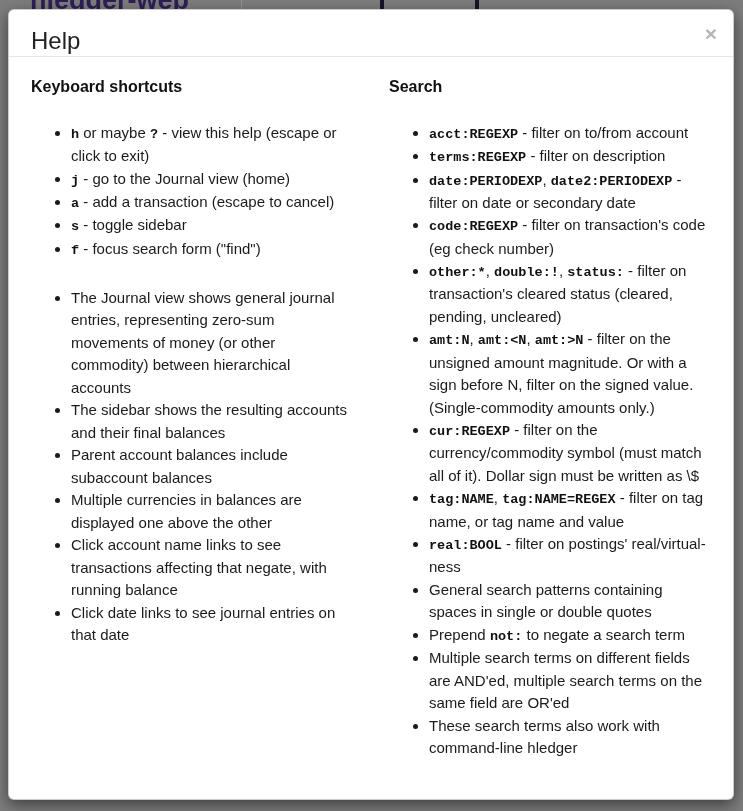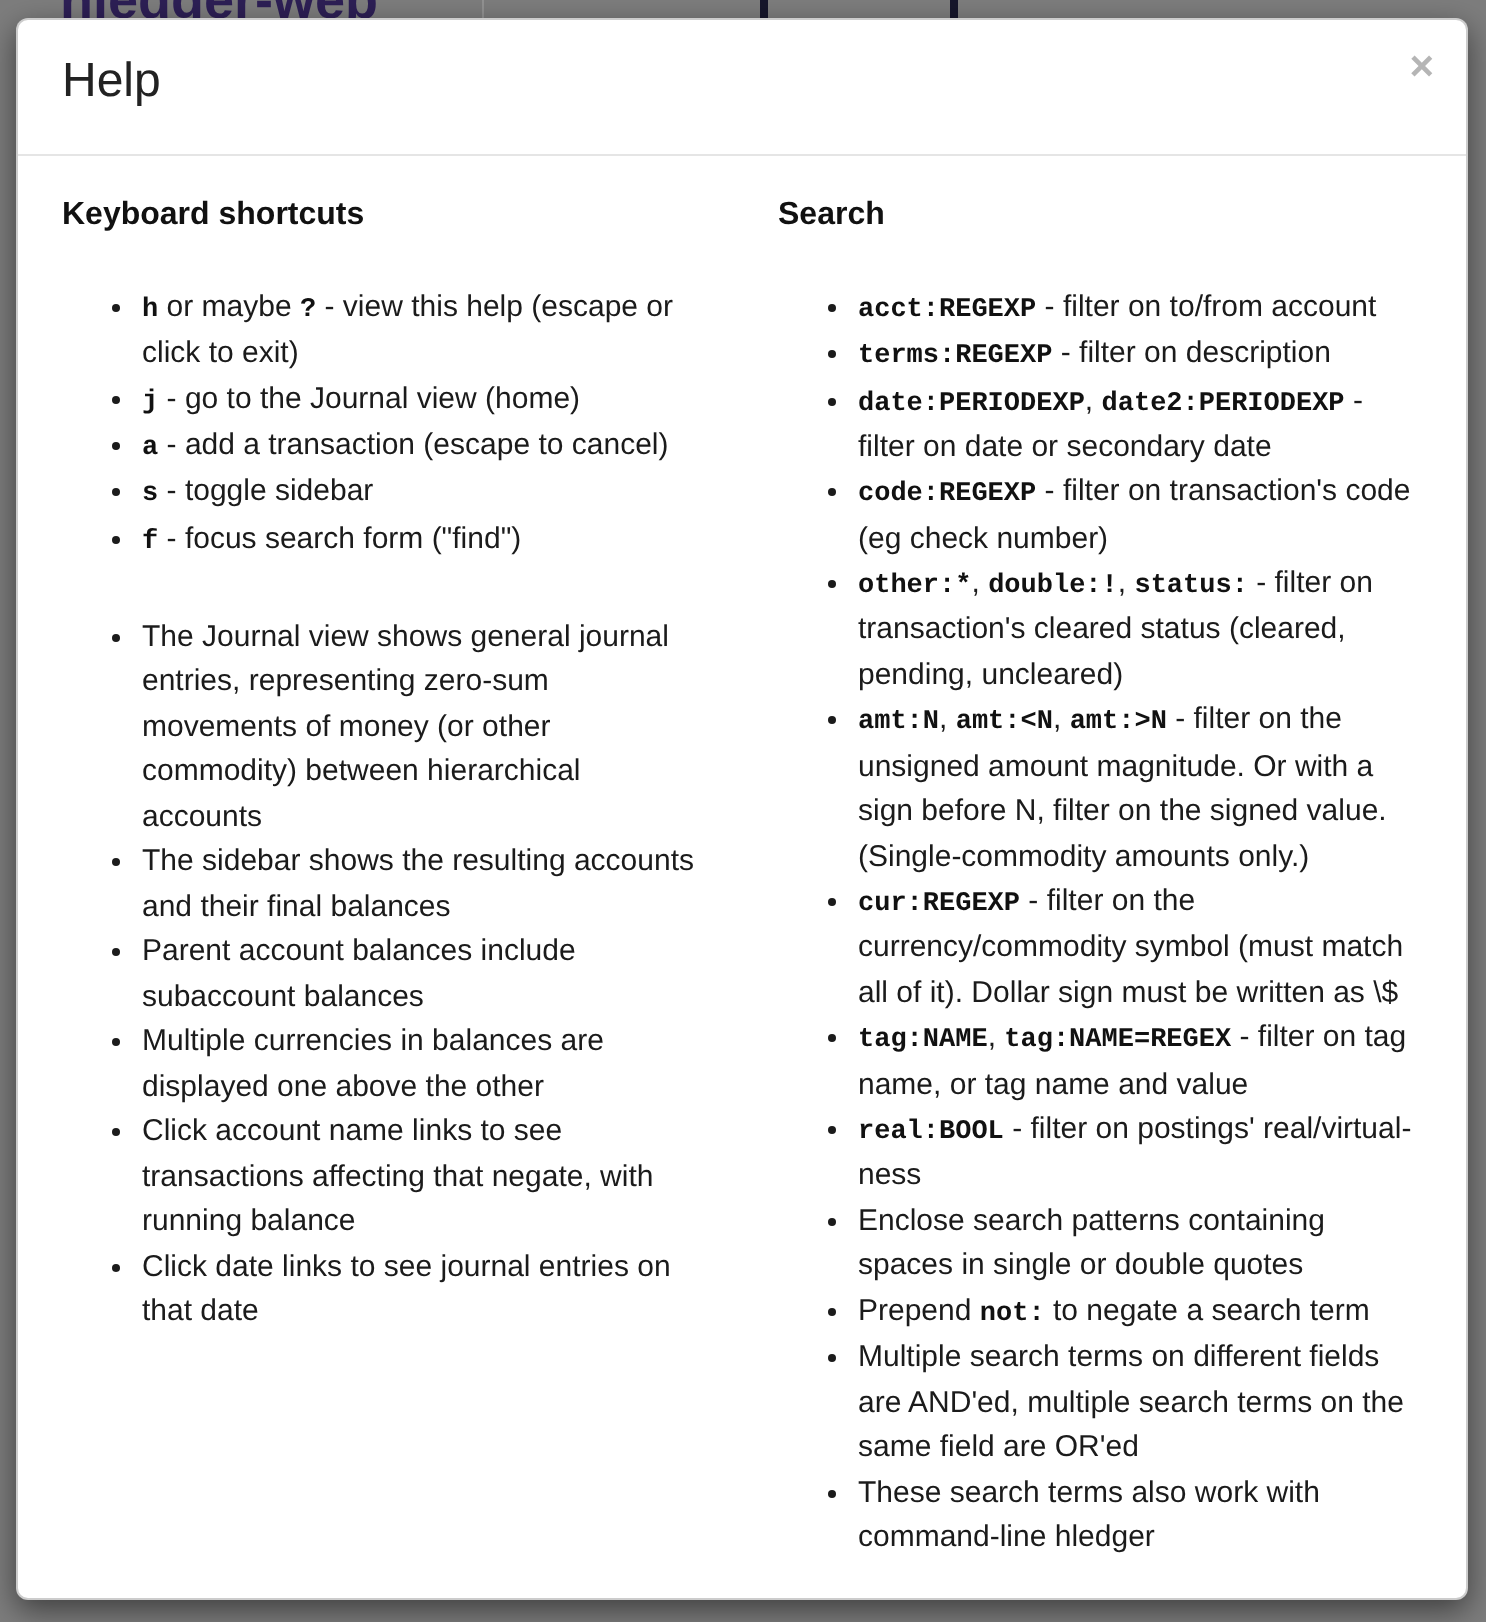--- a/index.html
+++ b/index.html
@@ -35,21 +35,21 @@
     position:absolute; left:8px; top:9px; width:726px; height:791px;
     background:#ffffff;
     border:1px solid rgba(0,0,0,0.2);
     border-radius:6px;
     box-shadow:0 5px 15px rgba(0,0,0,0.5);
     z-index:2;
     overflow:hidden;
   }
   .modal-header {
     position:relative;
-    padding:17px 20px 22px 22px;
+    padding:17px 20px 1px 22px;
     border-bottom:1px solid #e5e5e5;
   }
   .modal-title {
     font-size:24px; line-height:28px; font-weight:normal; color:#222;
   }
   .close-button {
     position:absolute; top:14px; right:16px;
     background:none; border:none; cursor:pointer;
     font-size:21px; font-weight:bold; line-height:20px;
     color:#b5b5b5;
@@ -133,21 +133,21 @@
         <ul class="help-list">
             <li><code>acct:REGEXP</code> - filter on to/from account</li>
             <li><code>terms:REGEXP</code> - filter on description</li>
             <li><code>date:PERIODEXP</code>, <code>date2:PERIODEXP</code> - filter on date or secondary date</li>
             <li><code>code:REGEXP</code> - filter on transaction's code (eg check number)</li>
             <li><code>other:*</code>, <code>double:!</code>, <code>status:</code> - filter on transaction's cleared status (cleared, pending, uncleared)</li>
             <li><code>amt:N</code>, <code>amt:&lt;N</code>, <code>amt:&gt;N</code> - filter on the unsigned amount magnitude. Or with a sign before N, filter on the signed value. (Single-commodity amounts only.)</li>
             <li><code>cur:REGEXP</code> - filter on the currency/commodity symbol (must match all of it). Dollar sign must be written as \$</li>
             <li><code>tag:NAME</code>, <code>tag:NAME=REGEX</code> - filter on tag name, or tag name and value</li>
             <li><code>real:BOOL</code> - filter on postings' real/virtual-ness</li>
-            <li>Enclose search patterns containing spaces in single or double quotes</li>
+            <li>General search patterns containing spaces in single or double quotes</li>
             <li>Prepend <code>not:</code> to negate a search term</li>
             <li>Multiple search terms on different fields are AND'ed, multiple search terms on the same field are OR'ed</li>
             <li>These search terms also work with command-line hledger</li>
           </ul>
       </div>
     </div>
 
   </div>
 </div>
 

